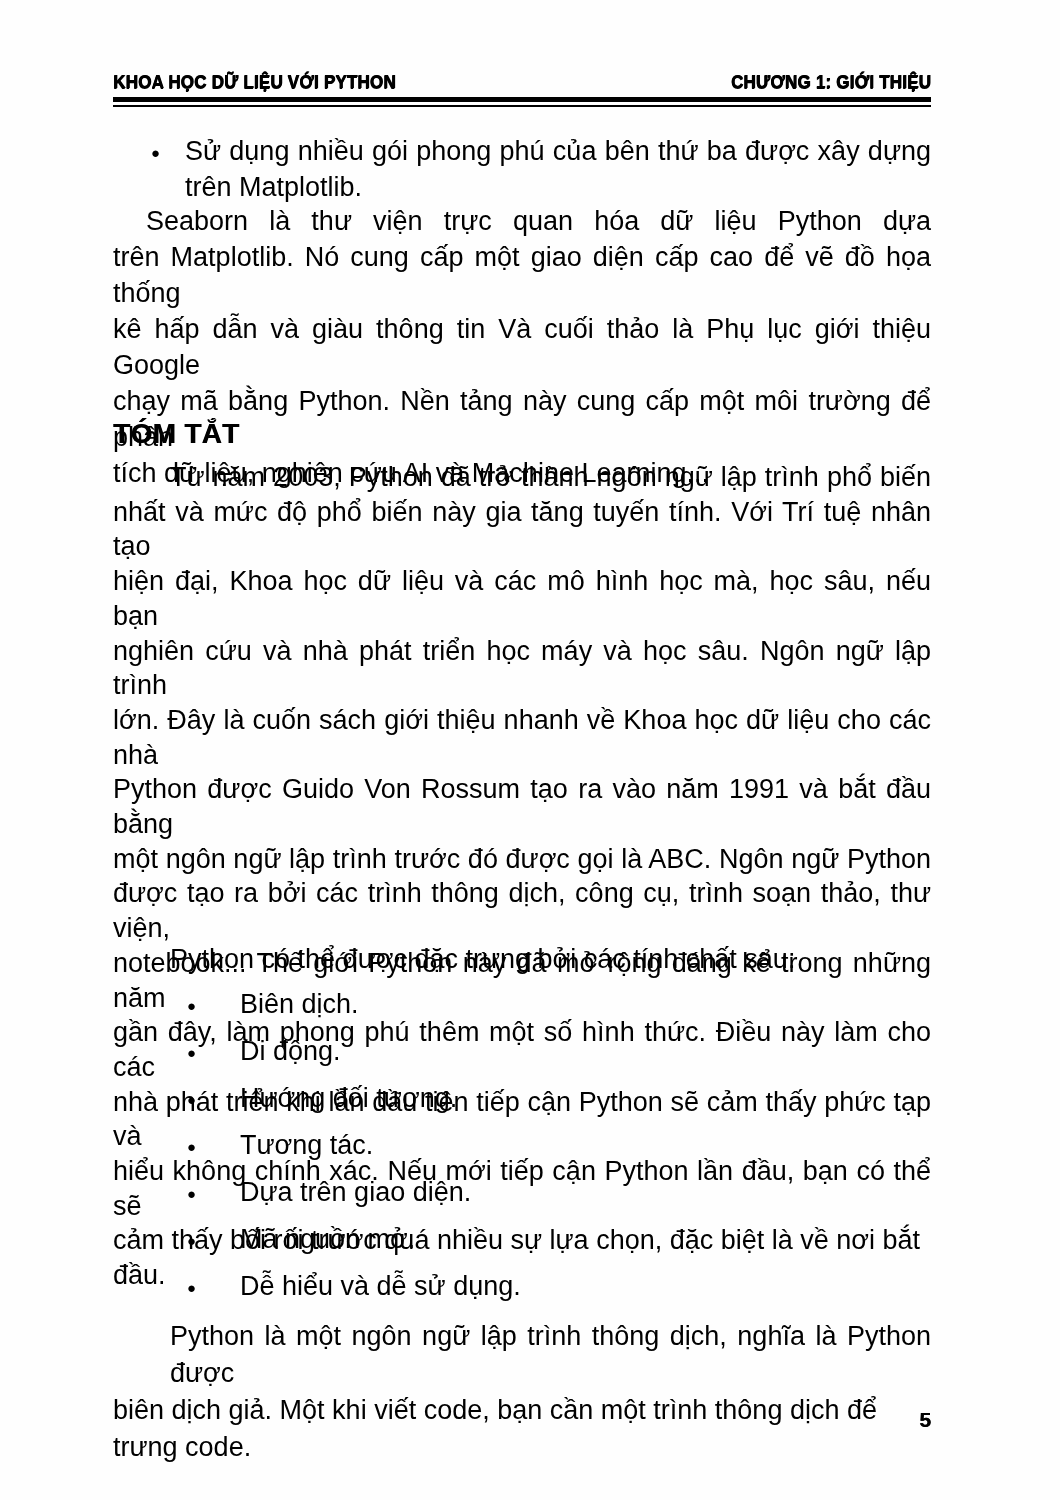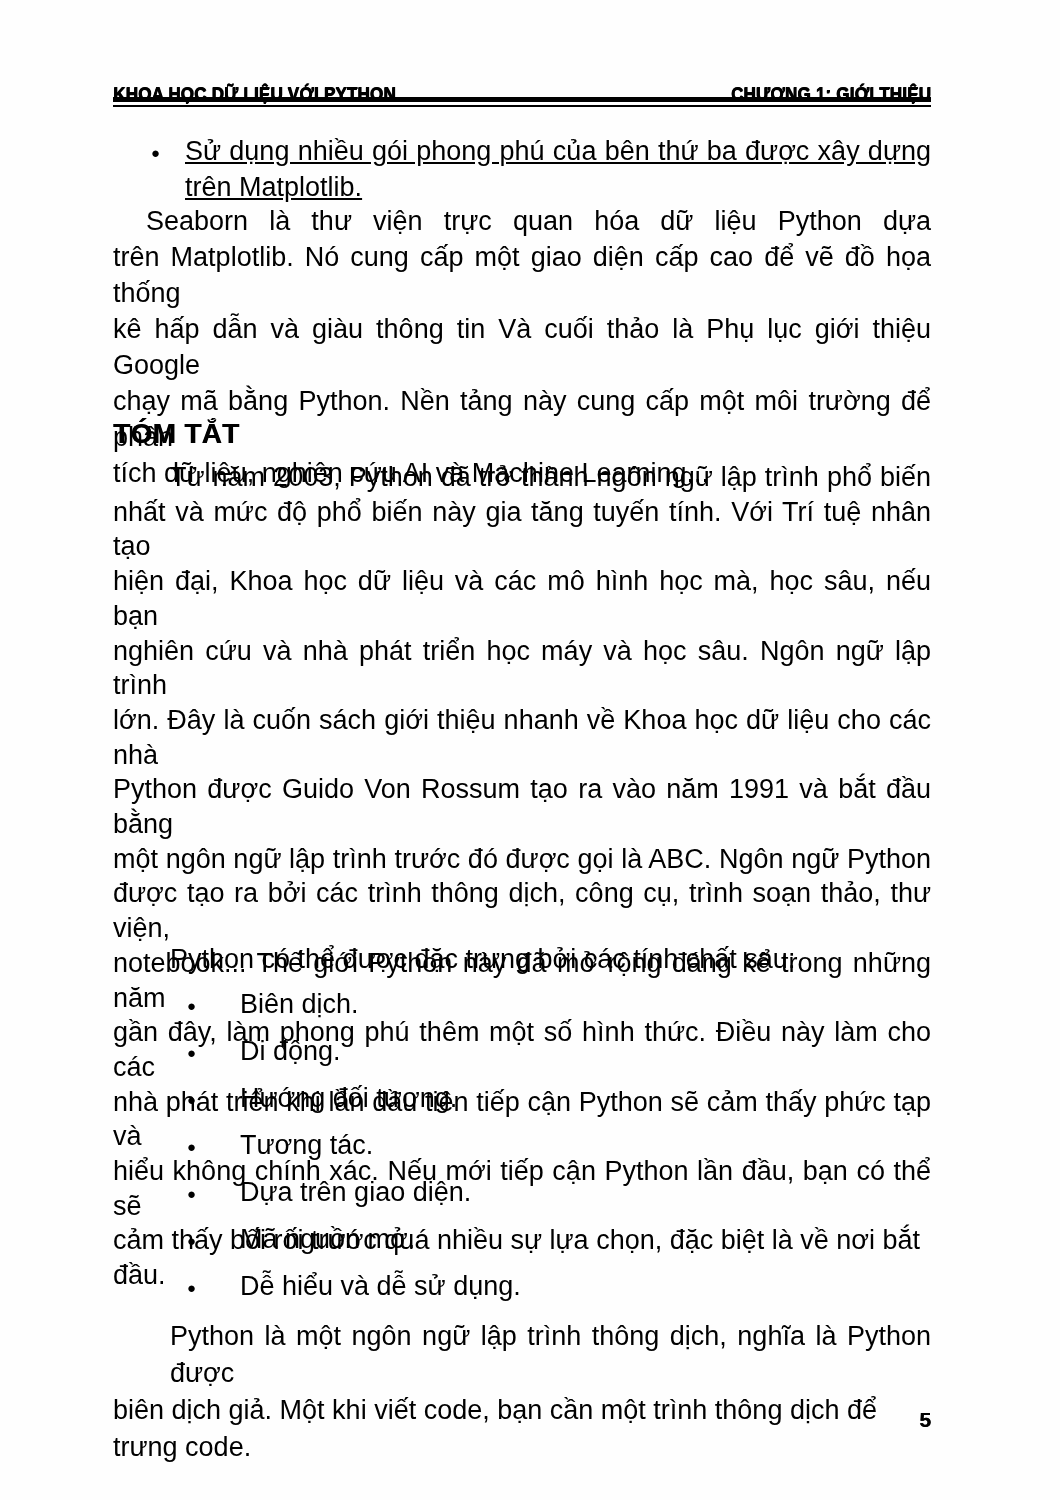--- a/index.html
+++ b/index.html
@@ -5,36 +5,36 @@
   html,body{margin:0;padding:0;}
   body{
     width:1060px;height:1500px;background:#ffffff;color:#000;
     font-family:"Liberation Sans", sans-serif;
     -webkit-font-smoothing:antialiased;
   }
   .page{position:relative;width:1060px;height:1500px;overflow:hidden;background:#fefefe;}
   .col{position:absolute;left:113px;width:818px;}
 
   
-  .hdr{top:74px;display:flex;justify-content:space-between;align-items:flex-end;margin-top:12px;}
+  .hdr{top:74px;display:flex;justify-content:space-between;align-items:flex-end;}
   .hdr span{
     font-size:17px;font-weight:bold;letter-spacing:.2px;
     text-shadow:.7px 0 0 #000, 0 .4px 0 #000;
     transform:scaleY(1.12);transform-origin:bottom;
   }
   .rule{top:97px;height:3px;border-top:5px solid #000;border-bottom:2px solid #000;}
 
   
   .bodytxt{font-size:27px;line-height:36px;}
   .line{width:100%;}
   .jl{text-align:justify;text-align-last:justify;-moz-text-align-last:justify;}
 
   .top-bullet{top:133px;}
   .top-bullet .dot{position:absolute;left:38px;top:2px;font-size:15px;}
-  .top-bullet .btxt{margin-left:72px;text-decoration:underline;}
+  .top-bullet .btxt{margin-left:72px;}
 
   .para-seaborn{top:203px;}
   .para-seaborn .line:first-child{padding-left:33px;box-sizing:border-box;}
 
   .h-summary{top:418px;font-size:28px;font-weight:bold;letter-spacing:.3px;
     text-shadow:.5px 0 0 #000;}
 
   .para-summary{top:460px;line-height:34.7px;}
   .para-summary .line:first-child{padding-left:57px;box-sizing:border-box;}
 

